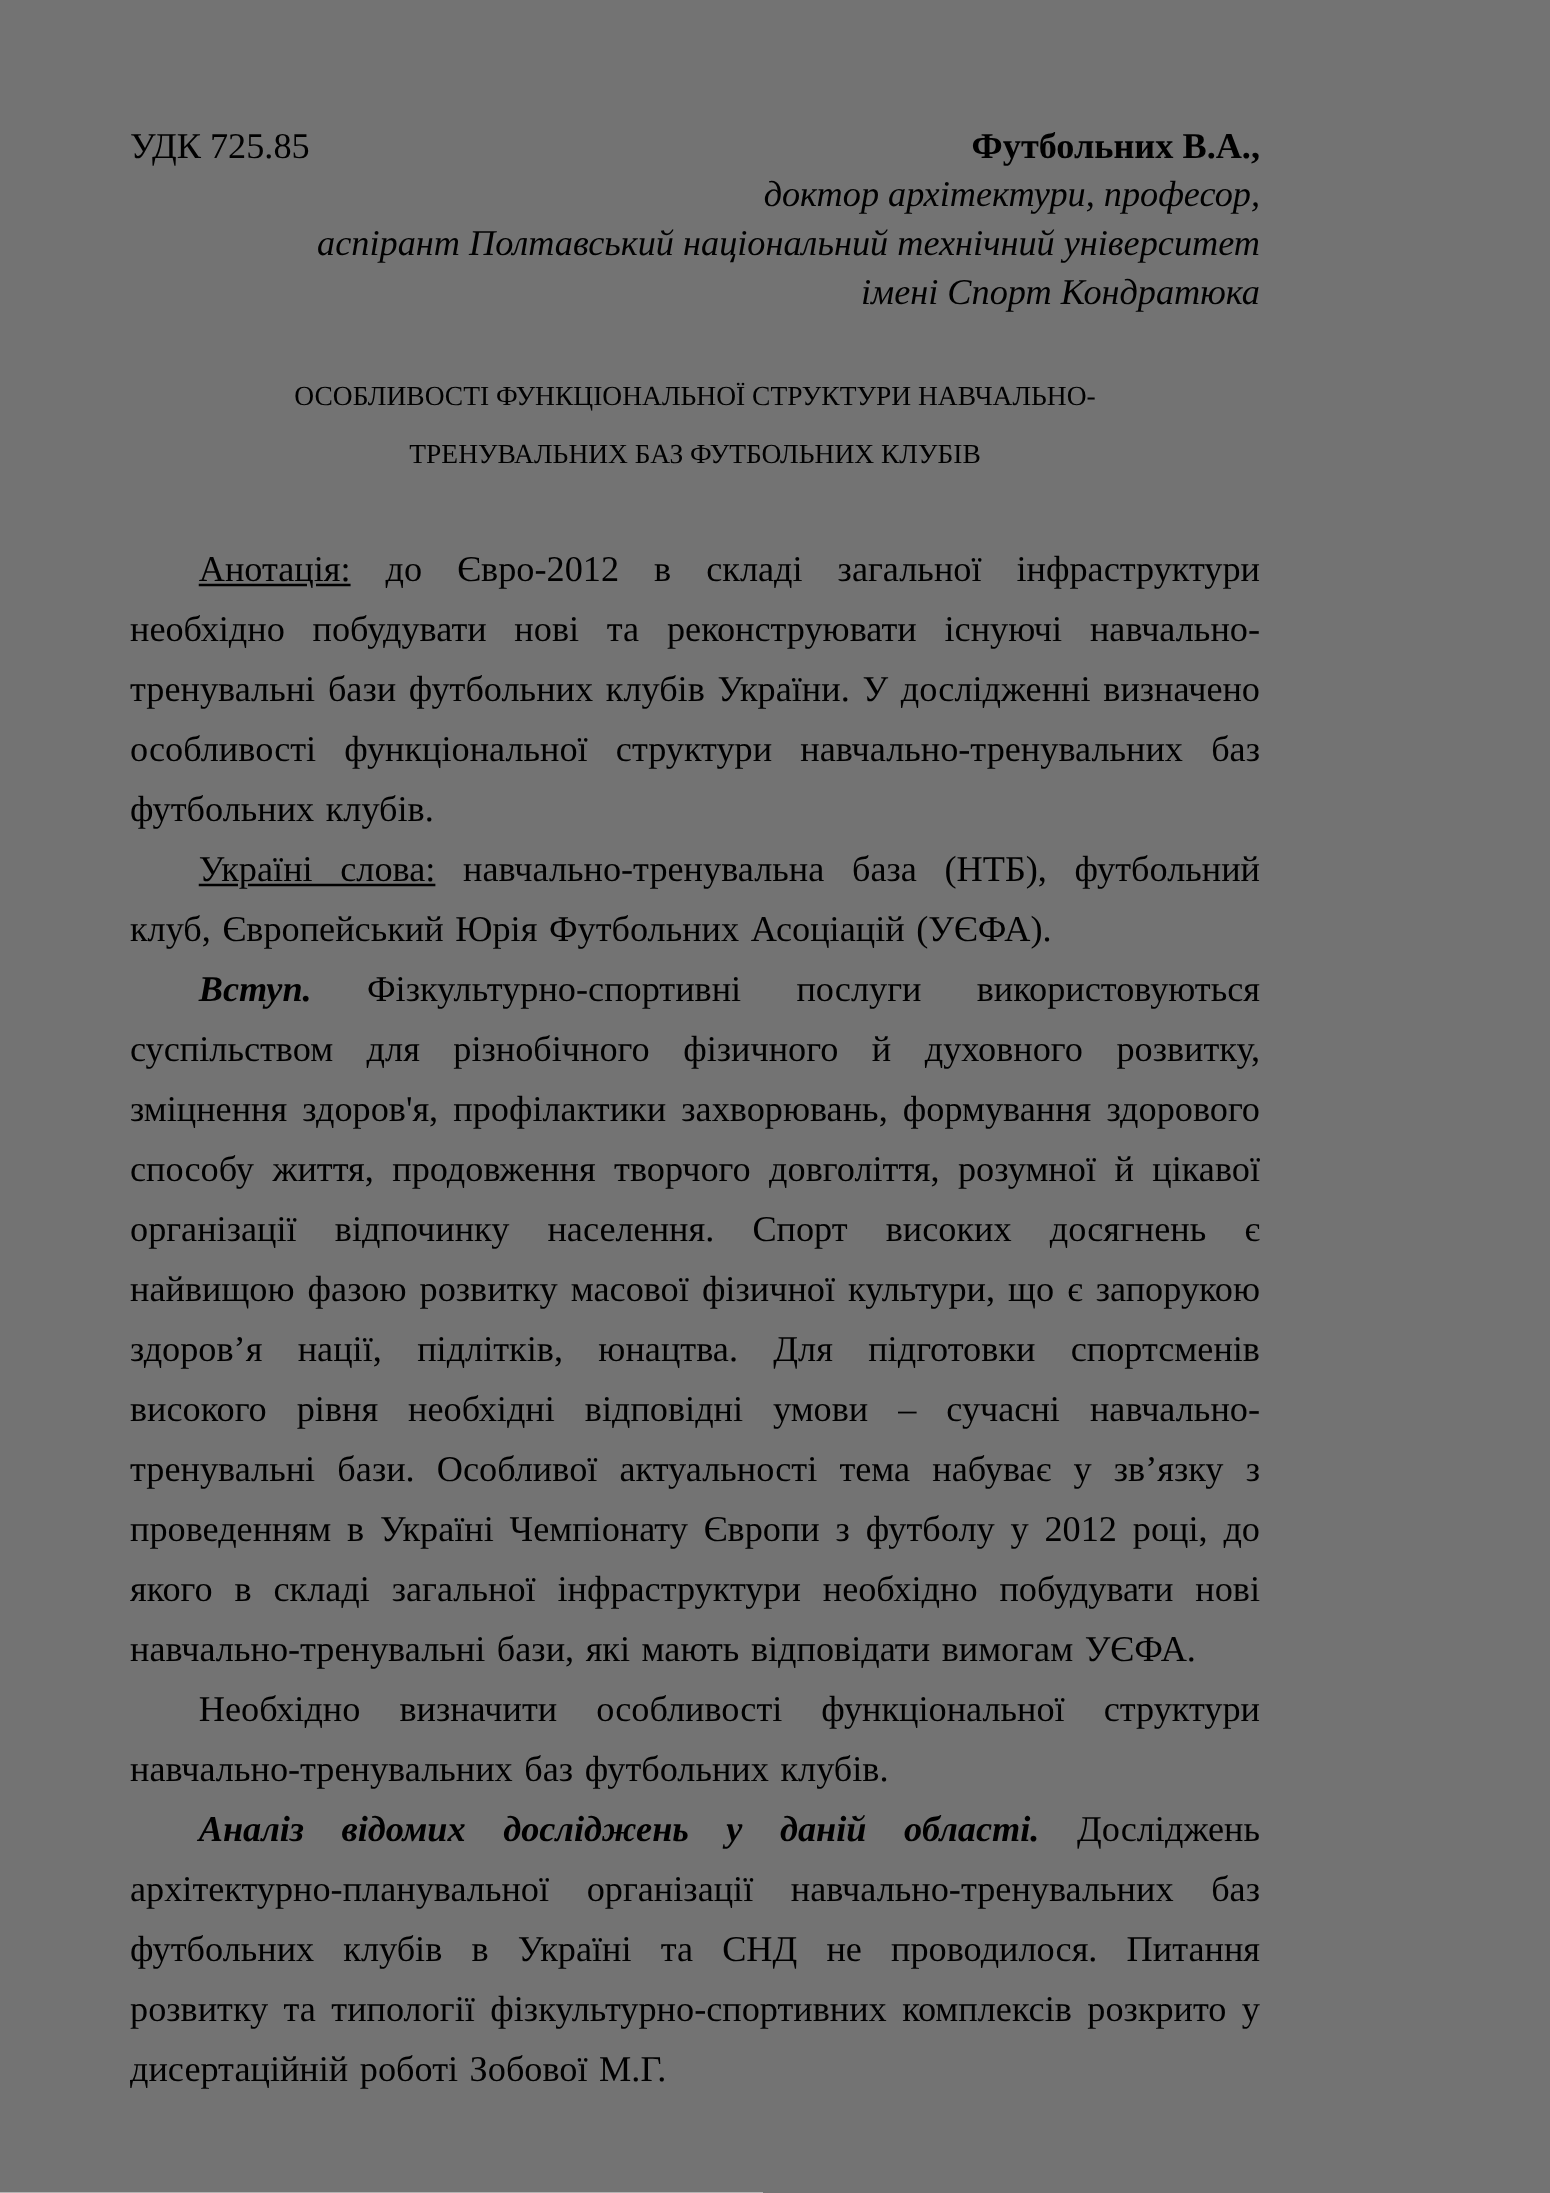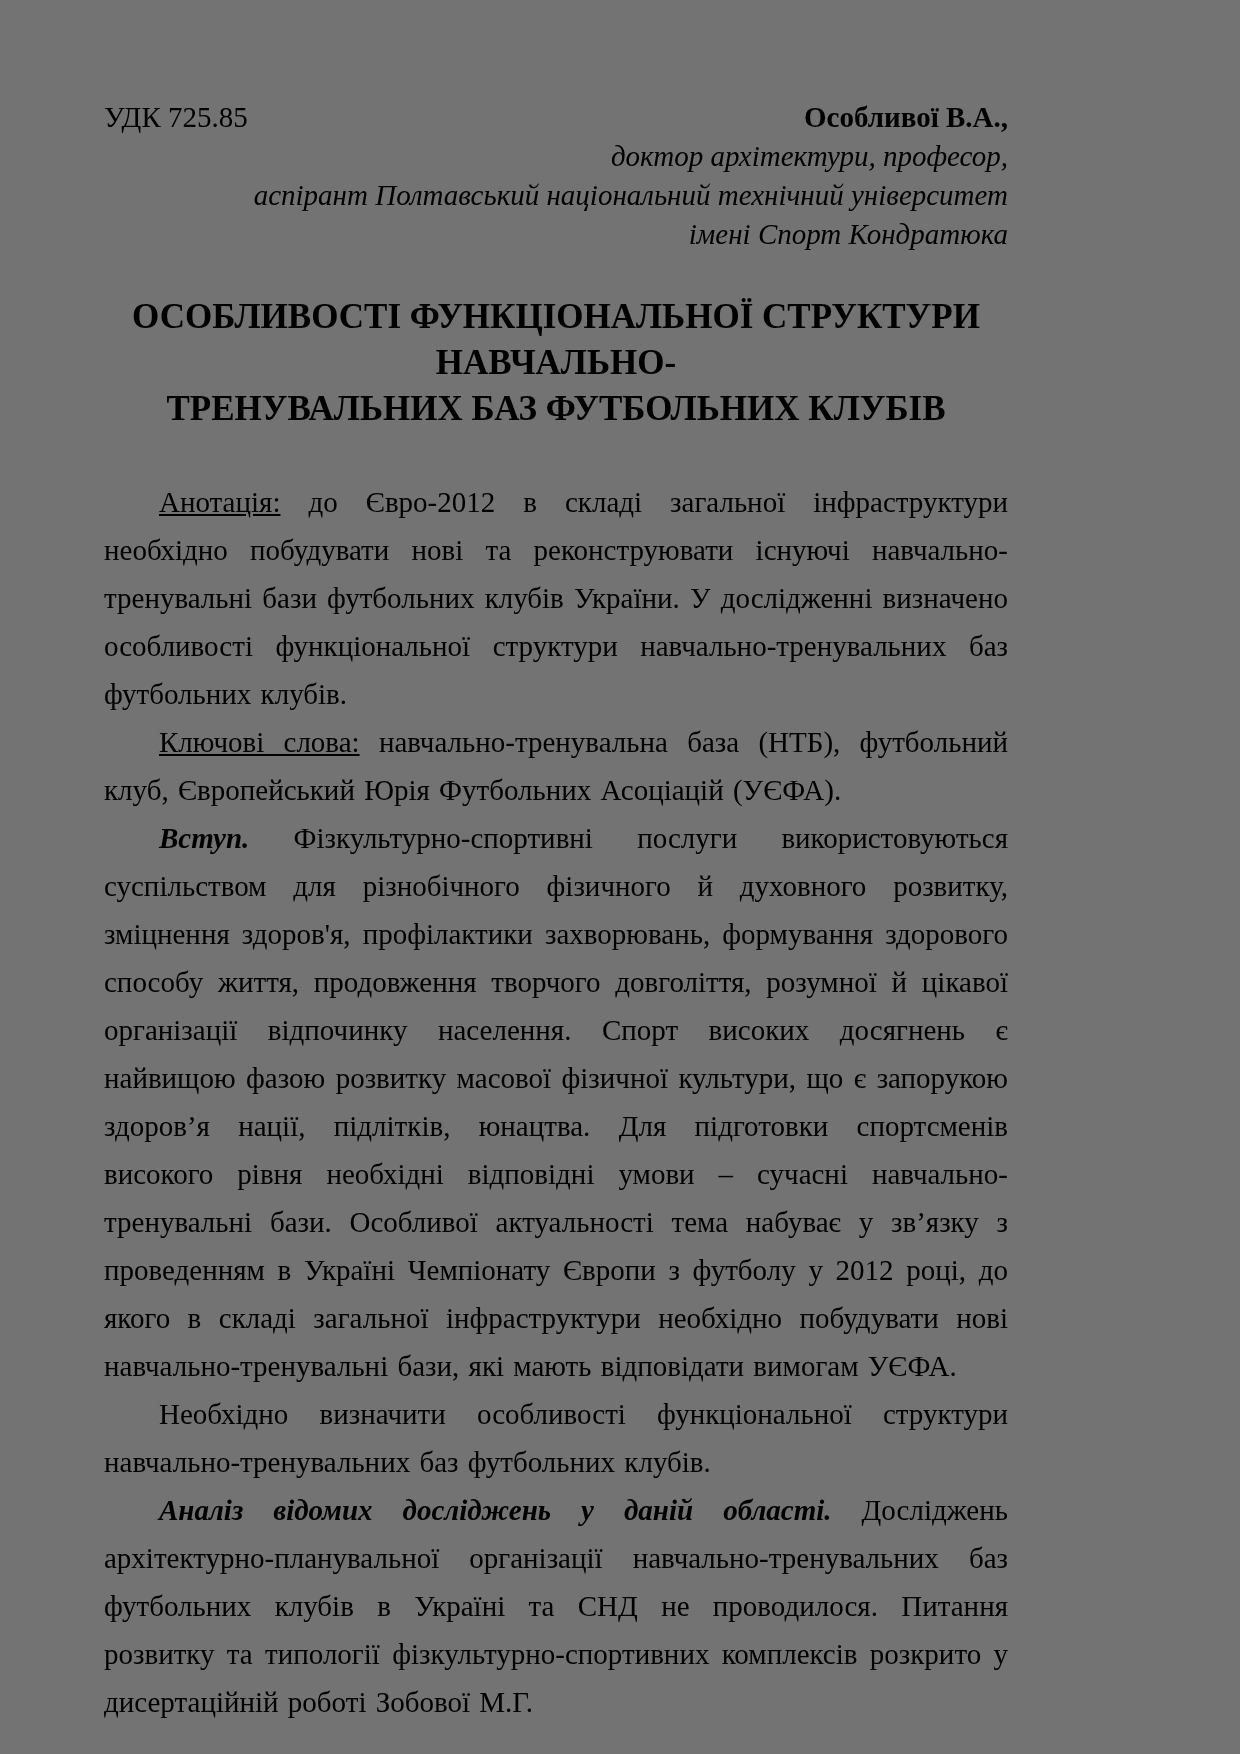--- a/index.html
+++ b/index.html
@@ -33,23 +33,23 @@
     flex: 1;
     text-align: right;
     line-height: 39px;
   }
   .author-line { display: block; }
   .st-bold { font-weight: bold; }
   .st-italic { font-style: italic; }
   .title-block {
     margin-top: 40px;
     text-align: center;
-    font-weight: bold;
+    font-weight: normal;
     line-height: 46px;
-    font-size: 35px;
+    font-size: 22px;
   }
   .body-block {
     margin-top: 46px;
   }
   .para {
     margin: 0;
     text-align: justify;
     text-indent: 55px;
     line-height: 48px;
     word-spacing: 2px;
@@ -58,37 +58,37 @@
   .lead-bolditalic { font-weight: bold; font-style: italic; }
 </style>
 </head>
 <body>
 
 <div class="page">
 
   <div class="header-row">
     <span class="udc">УДК 725.85</span>
     <span class="authors-block">
-      <span class="author-line st-bold">Особливої В.А.,</span>
+      <span class="author-line st-bold">Футбольних В.А.,</span>
       <span class="author-line st-italic">доктор архітектури, професор,</span>
       <span class="author-line st-italic">аспірант Полтавський національний технічний університет</span>
       <span class="author-line st-italic">імені Спорт Кондратюка</span>
     </span>
   </div>
 
   <div class="title-block">
     <div>ОСОБЛИВОСТІ ФУНКЦІОНАЛЬНОЇ СТРУКТУРИ НАВЧАЛЬНО-</div>
     <div>ТРЕНУВАЛЬНИХ БАЗ ФУТБОЛЬНИХ КЛУБІВ</div>
   </div>
 
   <div class="body-block">
 
     <p class="para"><span class="lead-underline">Анотація:</span><span> до Євро-2012 в складі загальної інфраструктури необхідно побудувати нові та реконструювати існуючі навчально-тренувальні бази футбольних клубів України. У дослідженні визначено особливості функціональної структури навчально-тренувальних баз футбольних клубів.</span></p>
 
-    <p class="para"><span class="lead-underline">Ключові слова:</span><span> навчально-тренувальна база (НТБ), футбольний клуб, Європейський Юрія Футбольних Асоціацій (УЄФА).</span></p>
+    <p class="para"><span class="lead-underline">Україні слова:</span><span> навчально-тренувальна база (НТБ), футбольний клуб, Європейський Юрія Футбольних Асоціацій (УЄФА).</span></p>
 
     <p class="para"><span class="lead-bolditalic">Вступ.</span><span> Фізкультурно-спортивні послуги використовуються суспільством для різнобічного фізичного й духовного розвитку, зміцнення здоров'я, профілактики захворювань, формування здорового способу життя, продовження творчого довголіття, розумної й цікавої організації відпочинку населення. Спорт високих досягнень є найвищою фазою розвитку масової фізичної культури, що є запорукою здоров’я нації, підлітків, юнацтва. Для підготовки спортсменів високого рівня необхідні відповідні умови – сучасні навчально-тренувальні бази. Особливої актуальності тема набуває у зв’язку з проведенням в Україні Чемпіонату Європи з футболу у 2012 році, до якого в складі загальної інфраструктури необхідно побудувати  нові  навчально-тренувальні бази, які мають відповідати вимогам УЄФА.</span></p>
 
     <p class="para"><span>Необхідно визначити особливості функціональної структури навчально-тренувальних баз футбольних клубів.</span></p>
 
     <p class="para"><span class="lead-bolditalic">Аналіз відомих досліджень у даній області.</span><span> Досліджень архітектурно-планувальної організації навчально-тренувальних баз футбольних клубів в Україні та СНД не проводилося. Питання розвитку та типології фізкультурно-спортивних комплексів розкрито у дисертаційній роботі Зобової М.Г.</span></p>
 
   </div>
 
 </div>

